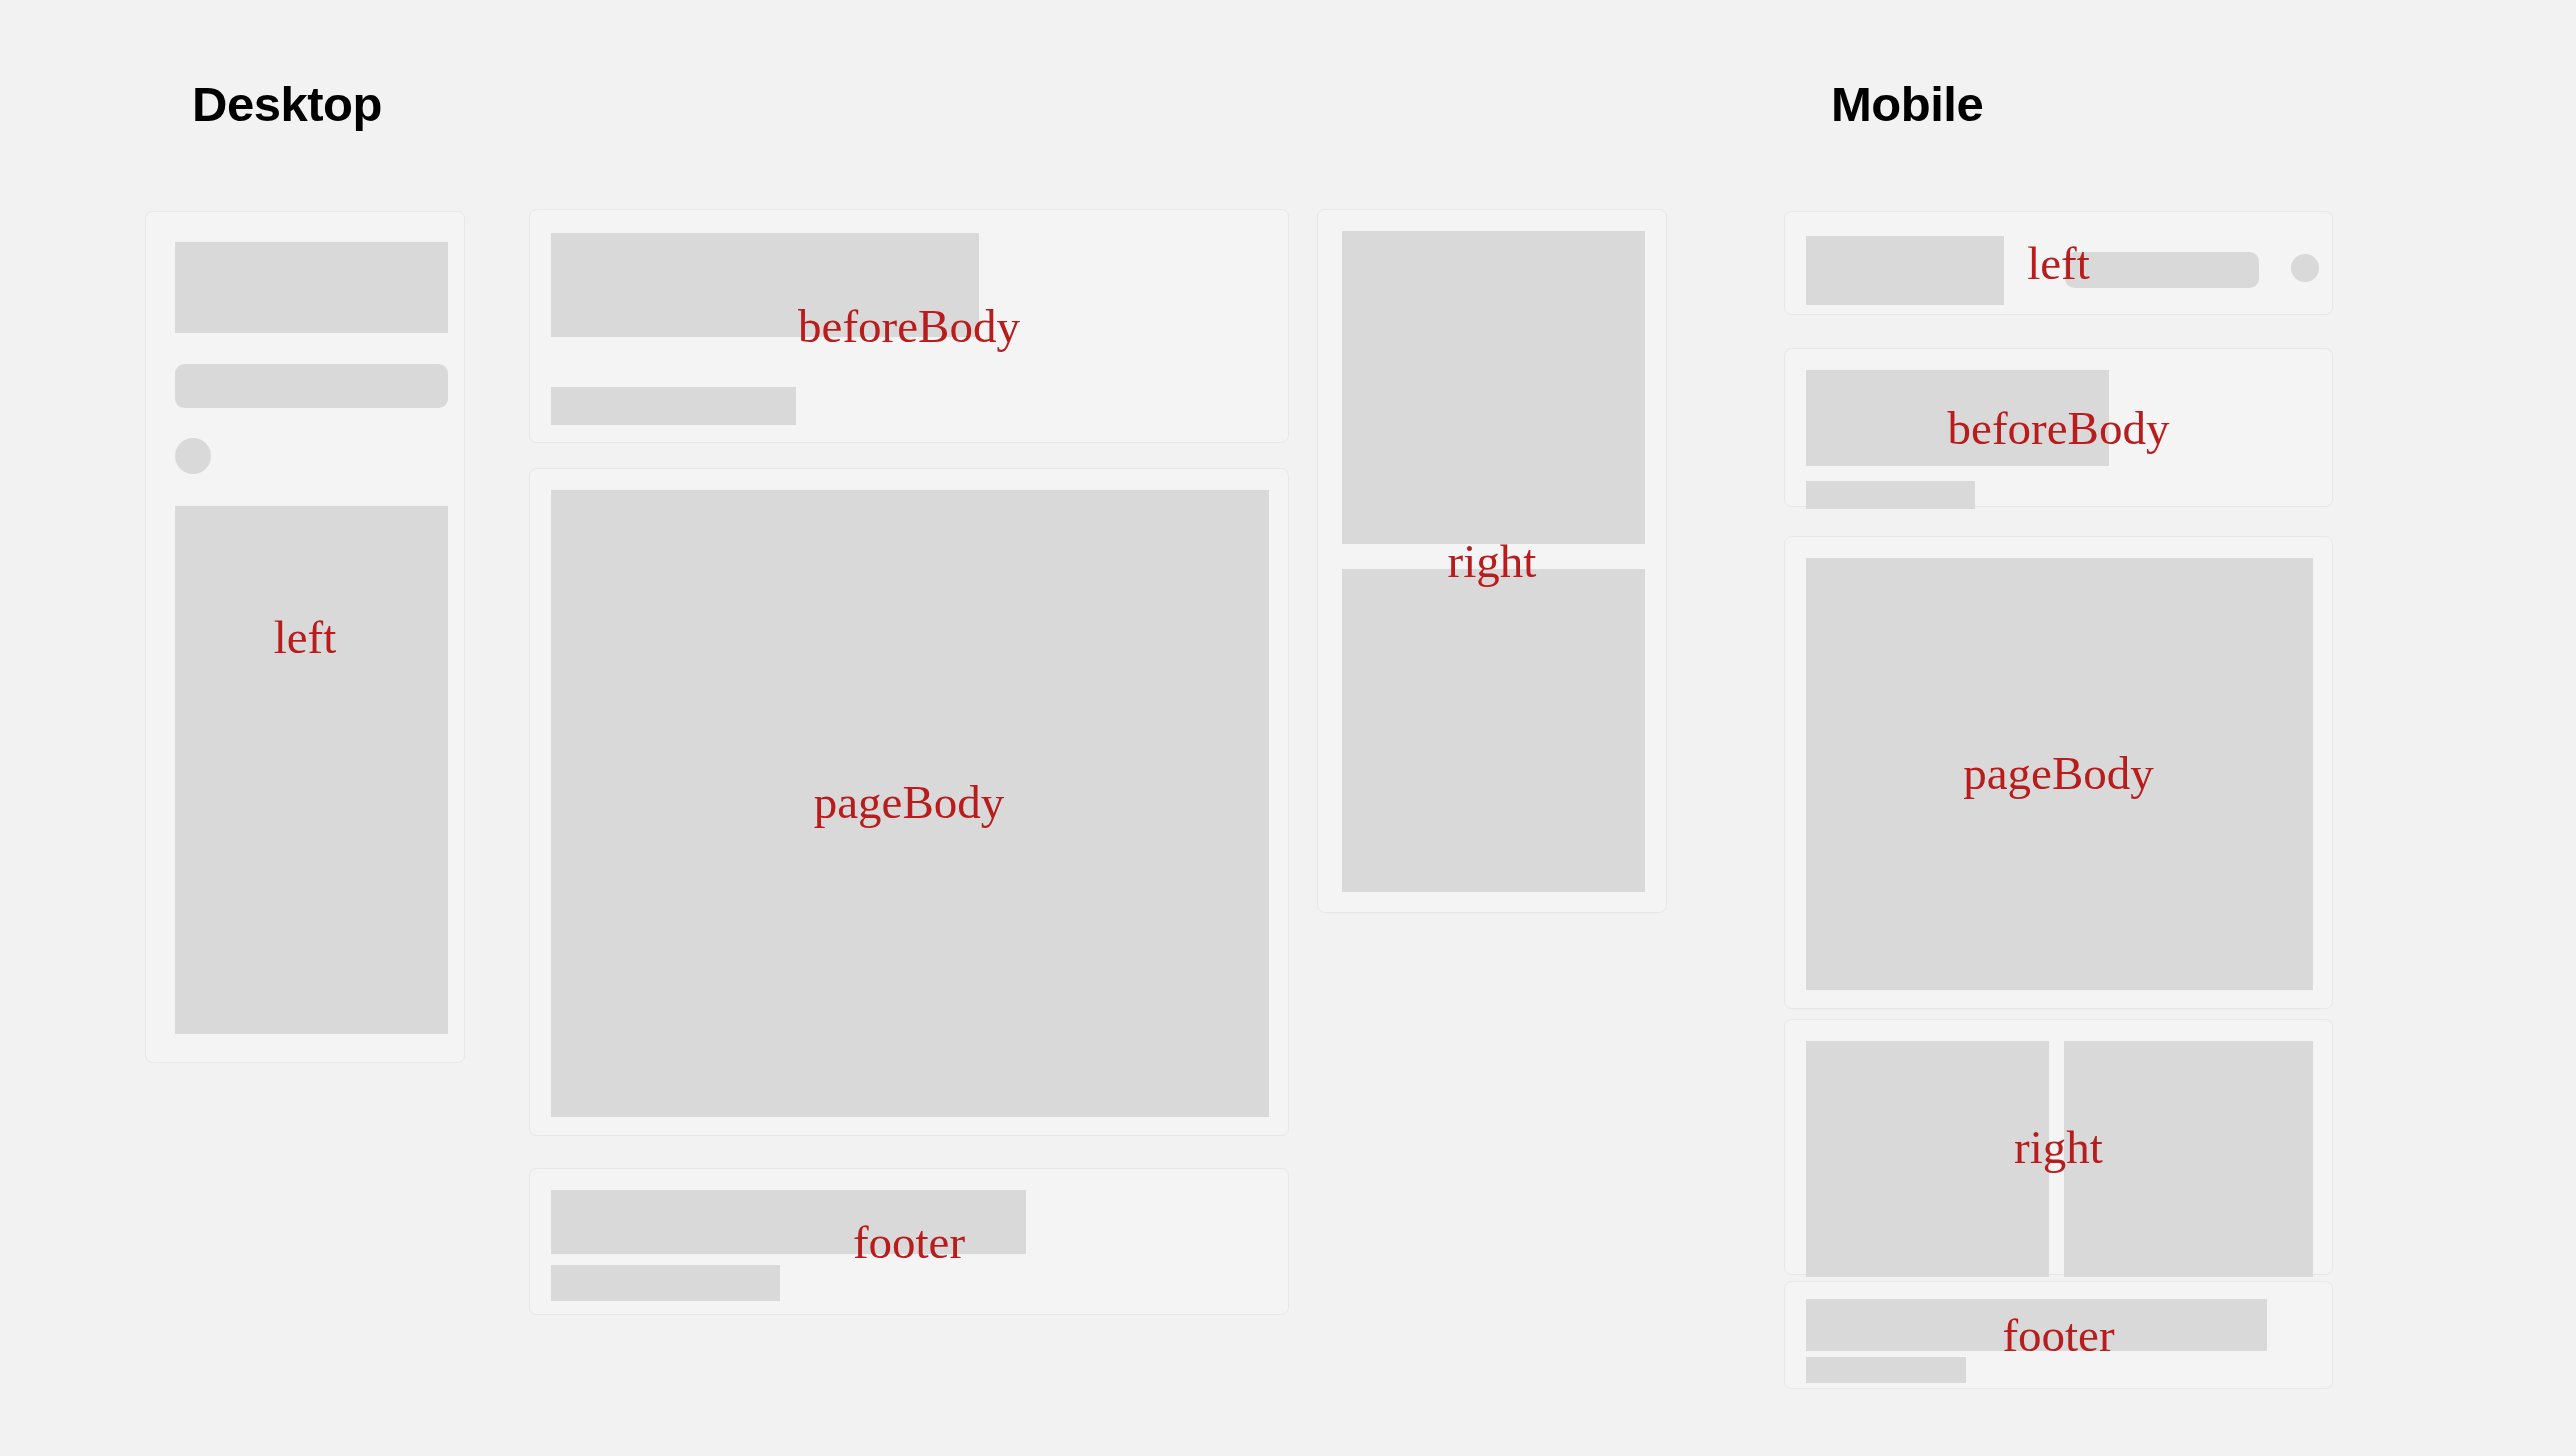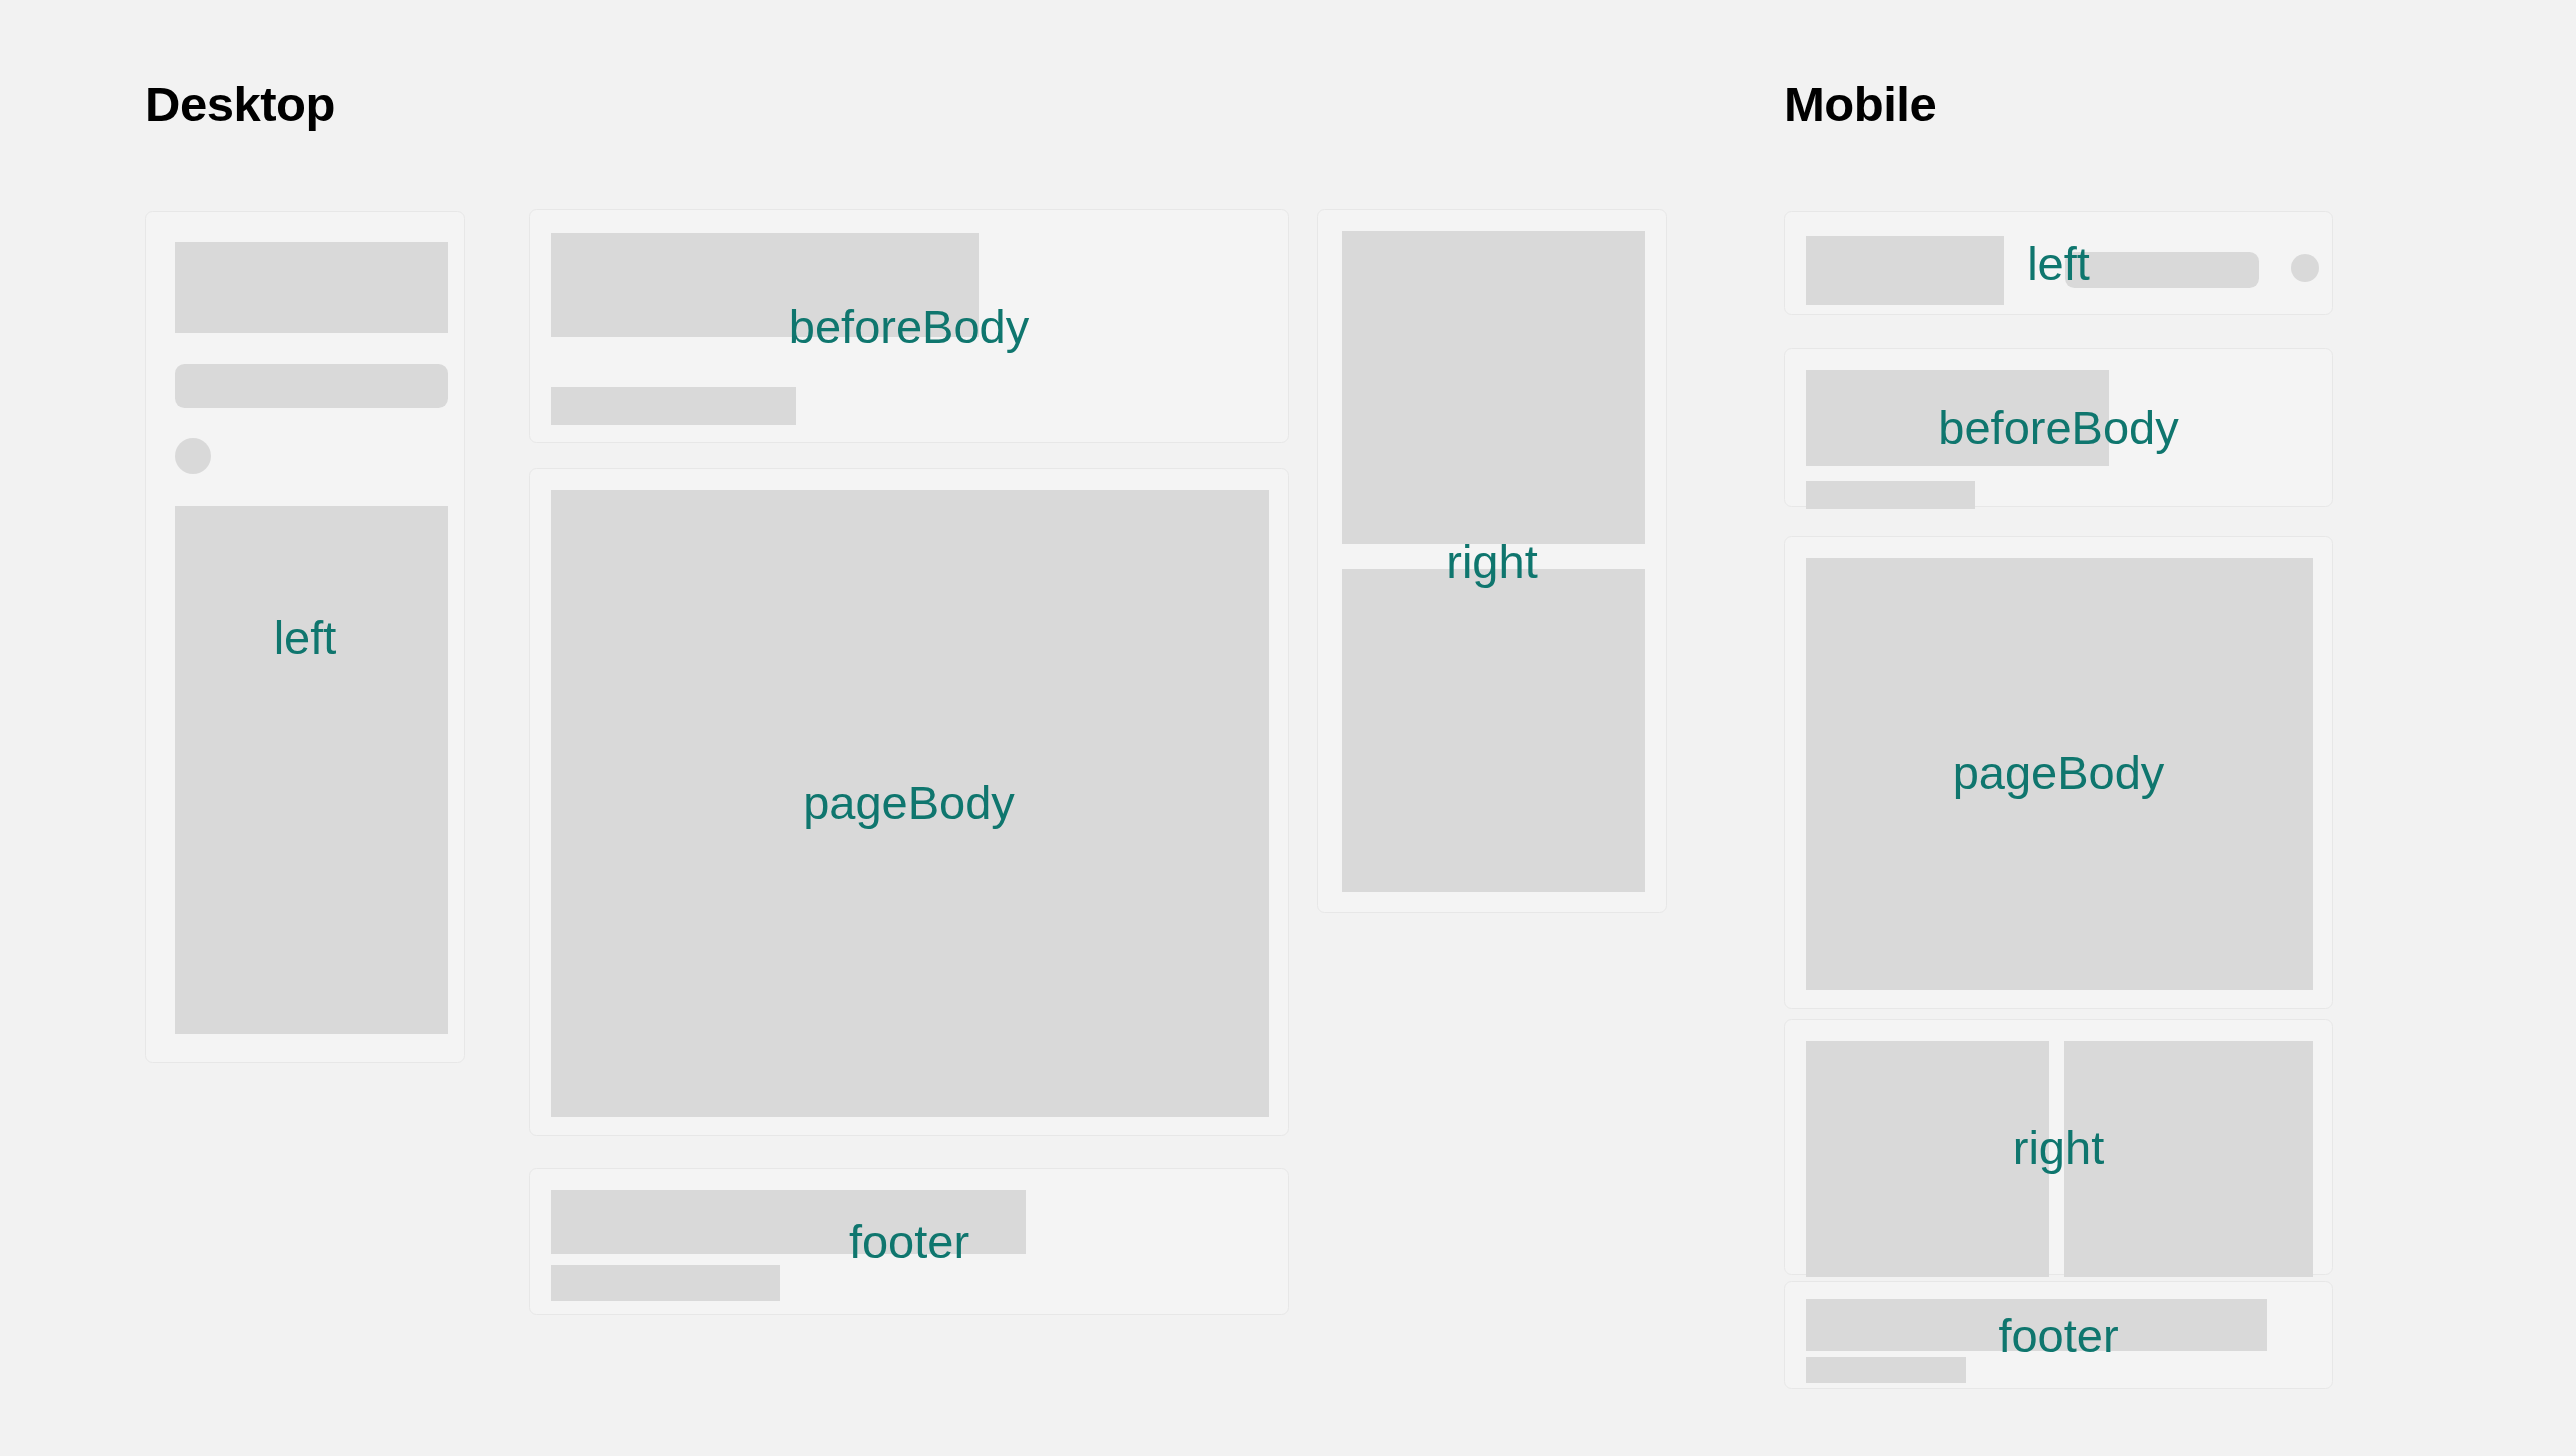--- a/index.html
+++ b/index.html
@@ -22,20 +22,21 @@
   
   .section-title {
     position: absolute;
     font-family: "Liberation Sans", sans-serif;
     font-weight: bold;
     font-size: 49px;
     line-height: 1;
     color: #000000;
     letter-spacing: -0.5px;
     white-space: nowrap;
+    margin-left: 47px;
   }
   #title-desktop { left: 145px; top: 80px; }
   #title-mobile  { left: 1784px; top: 80px; }
 
   
   .panel {
     position: absolute;
     background: #f4f4f4;
     border: 1.9px solid #e7e7e7;
     border-radius: 7.5px;
@@ -48,22 +49,22 @@
   }
   .blk.round { border-radius: 9.4px; }
   .blk.circle { border-radius: 50%; }
 
   
   .slot-label {
     position: absolute;
     display: flex;
     align-items: center;
     justify-content: center;
-    font-family: Liberation Sans, sans-serif;
-    color: #0f766e;
+    font-family: Liberation Serif, serif;
+    color: #b91c1c;
     white-space: nowrap;
     pointer-events: none;
   }
 
   
   
   #d-left-panel   { left: 145px;  top: 211px;  width: 320px;  height: 852px; }
   #d-left-b1      { left: 29px;   top: 30px;   width: 273px;  height: 91px; }
   #d-left-b2      { left: 29px;   top: 152px;  width: 273px;  height: 44px; }
   #d-left-b3      { left: 29px;   top: 226px;  width: 36px;   height: 36px; }

